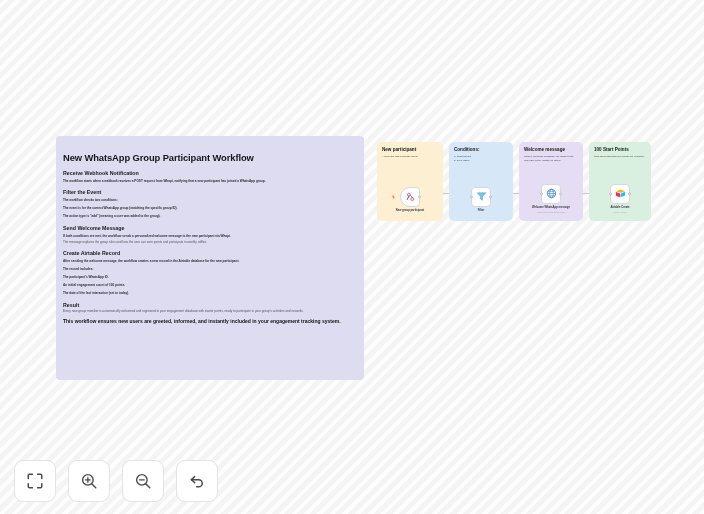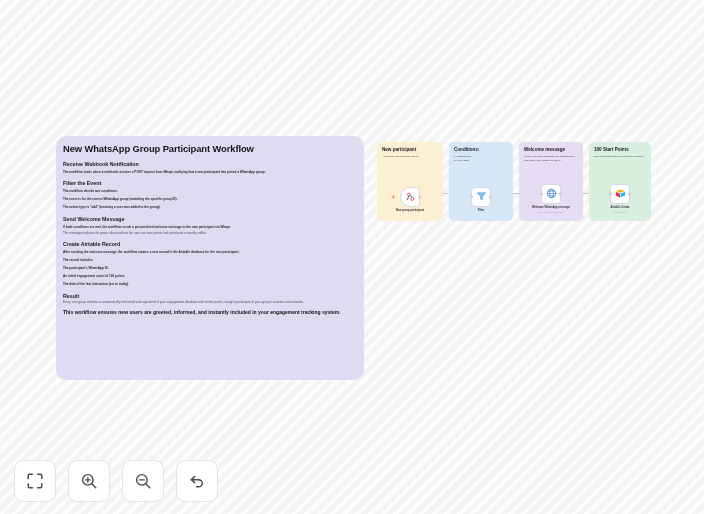--- a/index.html
+++ b/index.html
@@ -20,22 +20,22 @@
       rgba(0,0,0,0) 9px
     );
   }
 
   
   #doc-panel {
     position: absolute;
     left: 56px; top: 136px;
     width: 308px; height: 244px;
     background: #dedcf0;
-    border-radius: 10px;
-    padding: 7px 7px 6px 7px;
+    border-radius: 4px;
+    padding: 16px 7px 6px 7px;
     overflow: hidden;
   }
   .doc-title {
     font-size: 9.4px;
     font-weight: bold;
     color: #16161a;
     letter-spacing: -0.1px;
     margin-bottom: 7px;
   }
   .doc-h2 {

